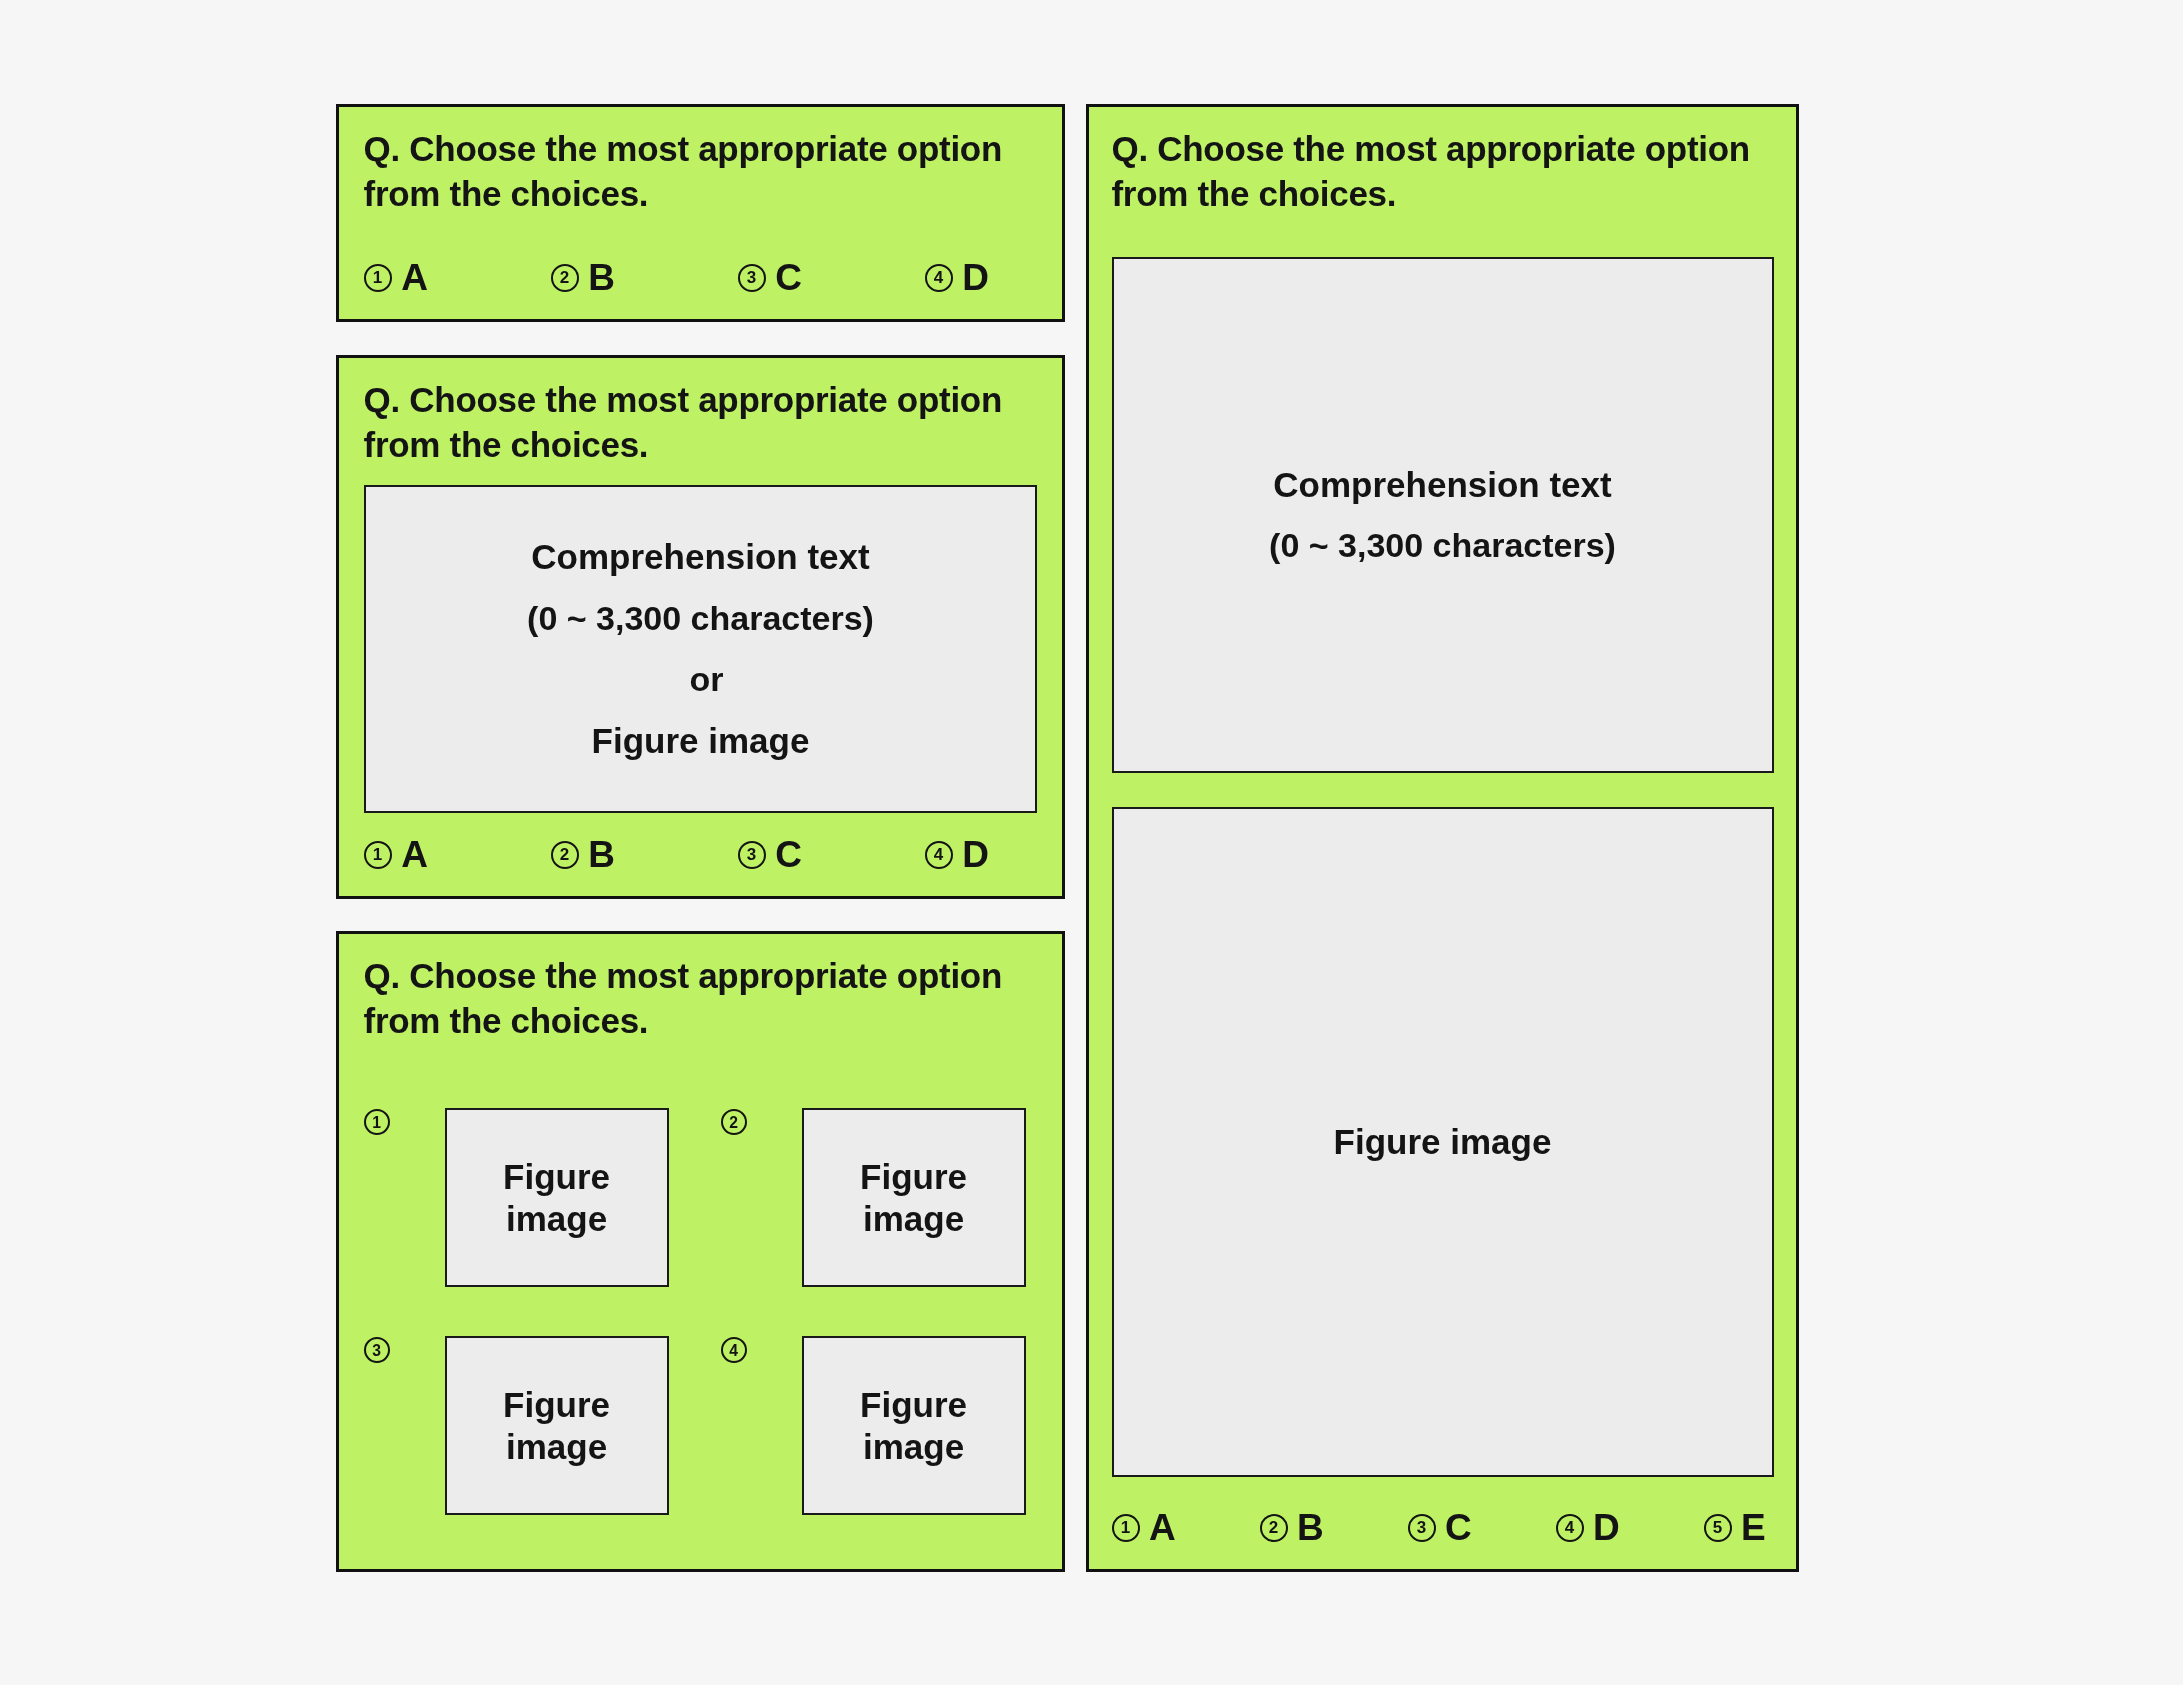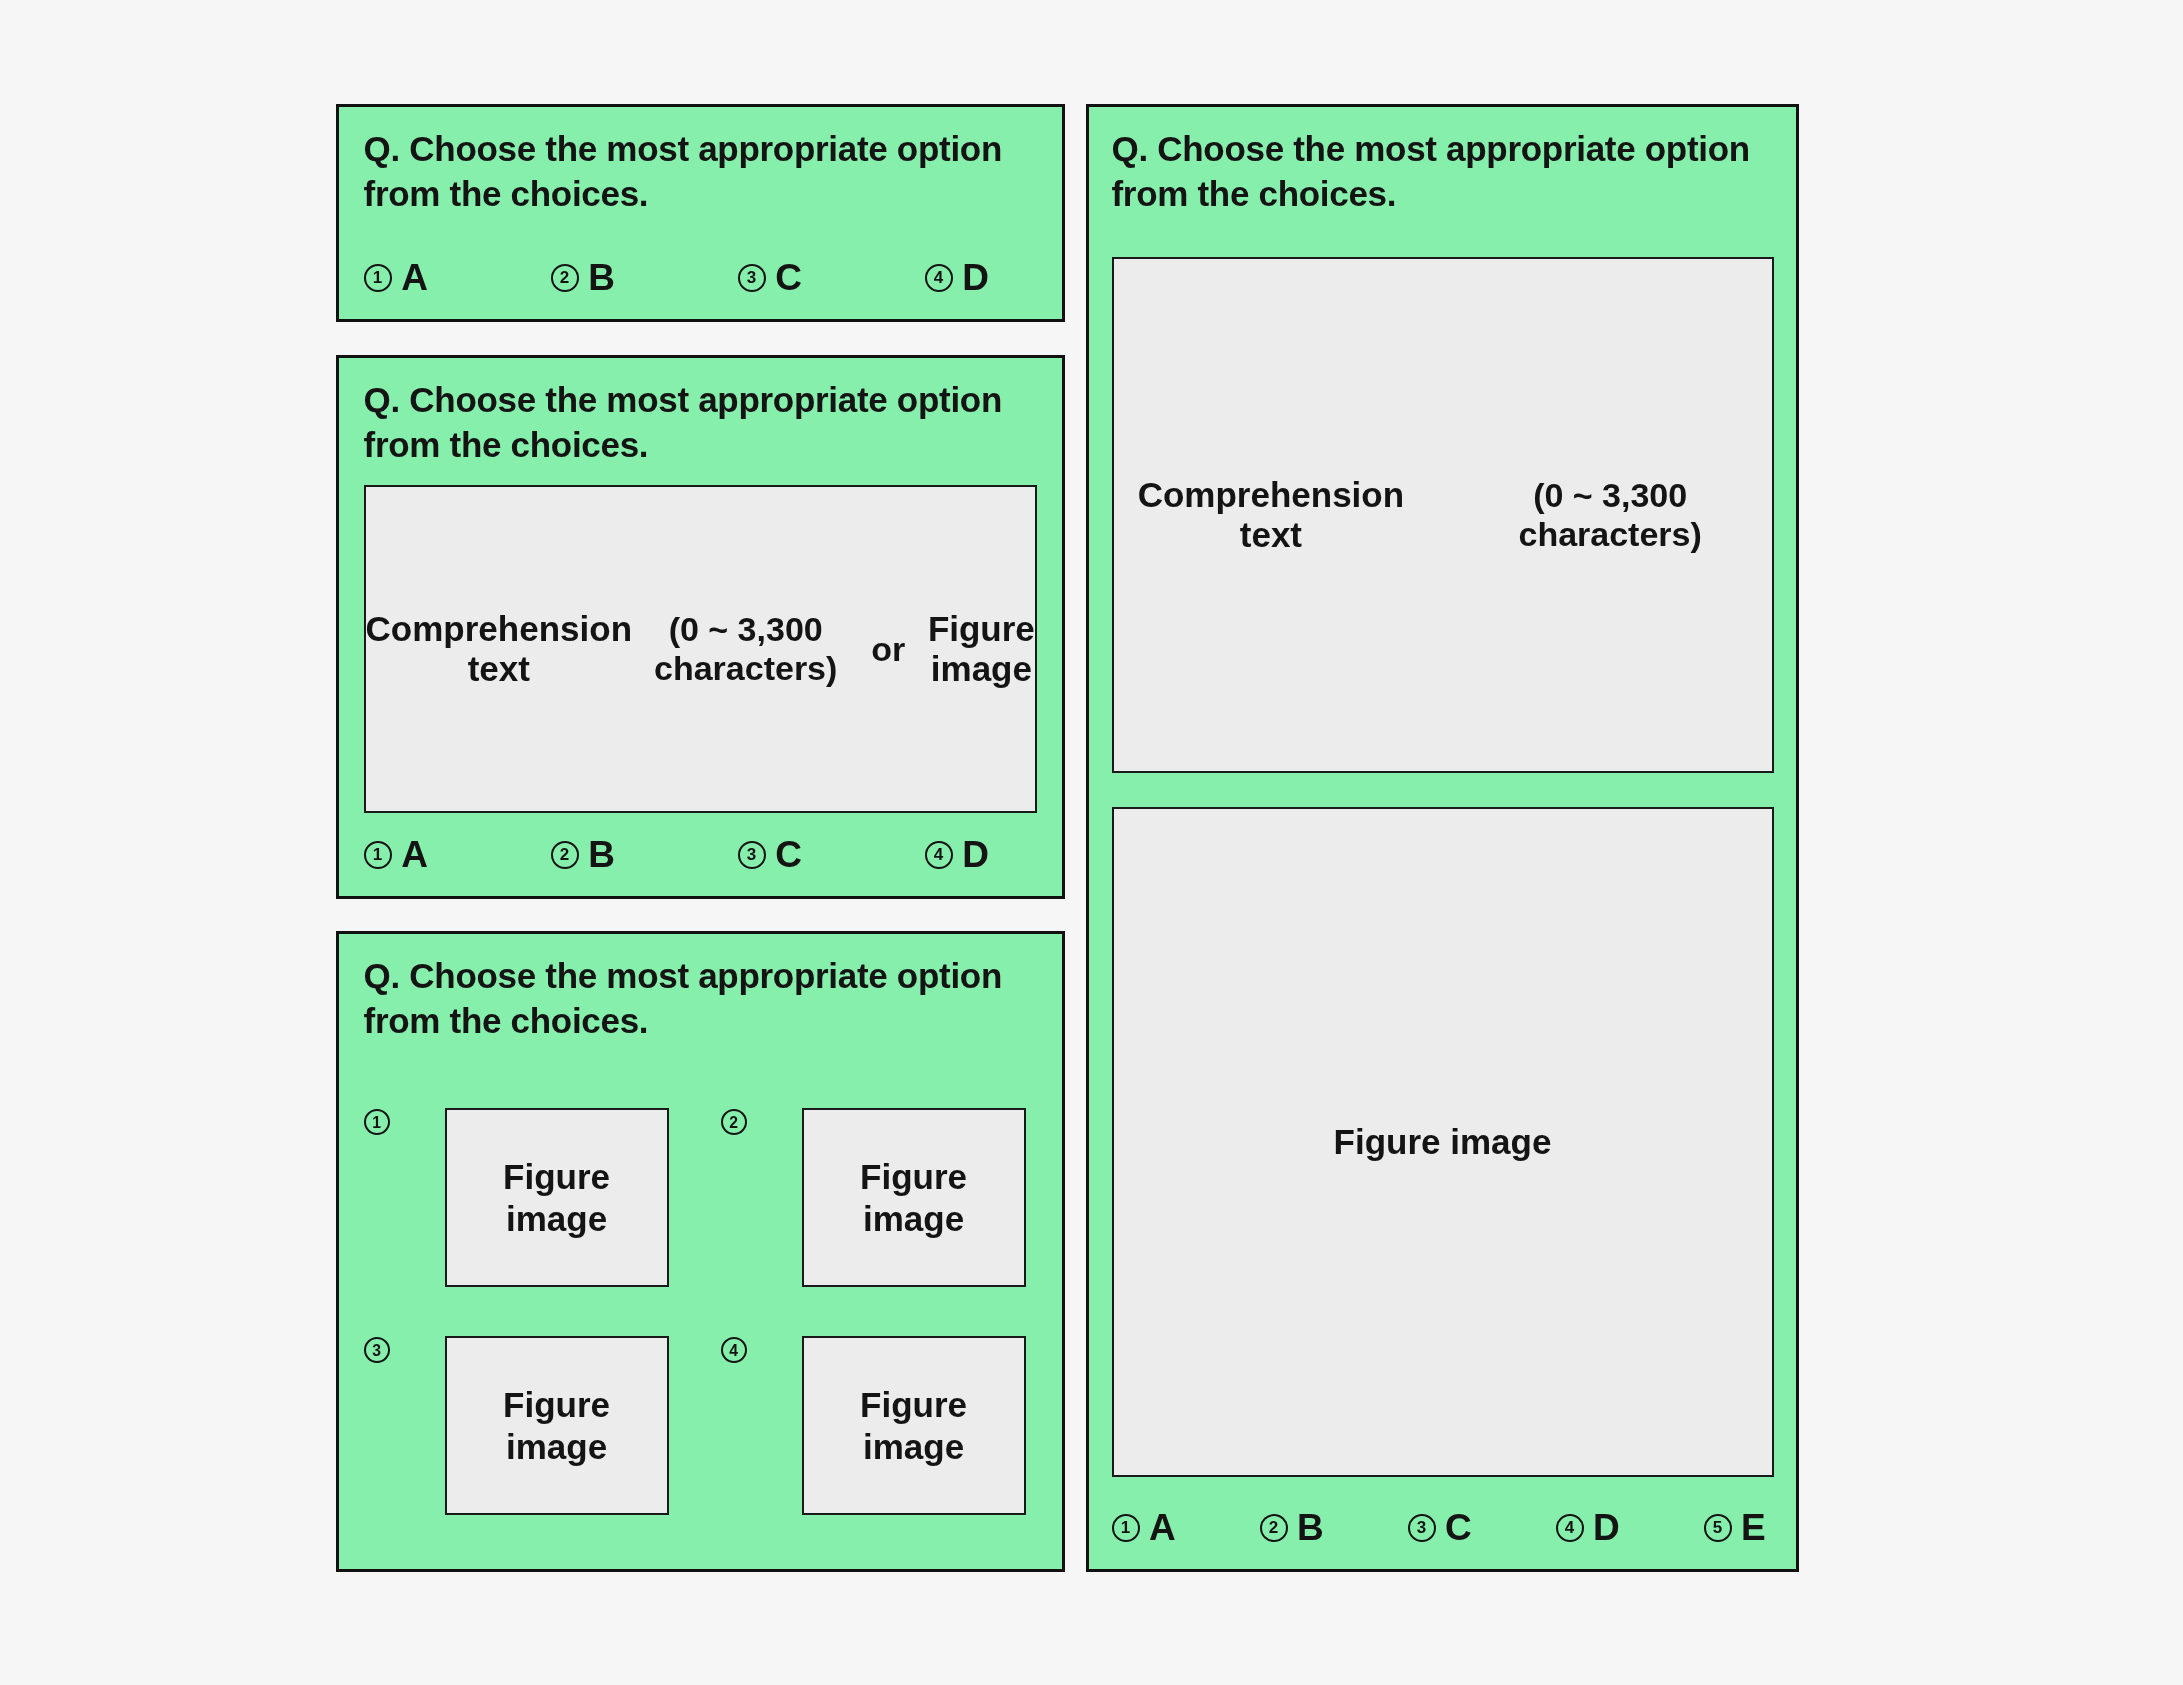--- a/index.html
+++ b/index.html
@@ -6,21 +6,21 @@
   html,body { width:2183px; height:1685px; }
   body {
     background:#f6f6f7;
     font-family:"Liberation Sans","DejaVu Sans",sans-serif;
     color:#141414;
   }
   .canvas { position:relative; width:2183px; height:1685px; }
 
   .card {
     position:absolute;
-    background:#86efac;
+    background:#bef264;
     border:3.4px solid #111111;
     display:flex;
     flex-direction:column;
     padding:19px 24.6px 23px 24.6px;
   }
   .p1 { left:336px; top:104px;  width:729px; height:218px; }
   .p2 { left:336px; top:355px;  width:729px; height:544px; }
   .p3 { left:336px; top:931px; width:729px; height:641px; }
   .p4 { left:1086px; top:104px; width:713px; height:1468px; padding-left:22.5px; padding-right:22.5px; }
 
@@ -39,21 +39,21 @@
     width:28px; height:28px; flex:none;
     border:2.7px solid #141414; border-radius:50%;
     display:flex; align-items:center; justify-content:center;
     font-size:17px; font-weight:700; line-height:1;
   }
   .letter { font-size:37px; font-weight:700; line-height:1; letter-spacing:-0.3px; }
 
   .placeholder {
     background:#ececed;
     border:2.7px solid #1a1a1a;
-    display:flex; flex-direction:row;
+    display:flex; flex-direction:column;
     align-items:center; justify-content:center;
     text-align:center;
   }
   .passage  { height:328px; margin-top:18px; gap:22px; }
   .bx-title { font-size:35px; font-weight:700; }
   .bx-sub   { font-size:34px; font-weight:700; }
   .bx-or    { font-size:34px; font-weight:700;margin-left:12px; }
   .bx-fig   { font-size:35px; font-weight:700; }
 
   .figure-grid {

